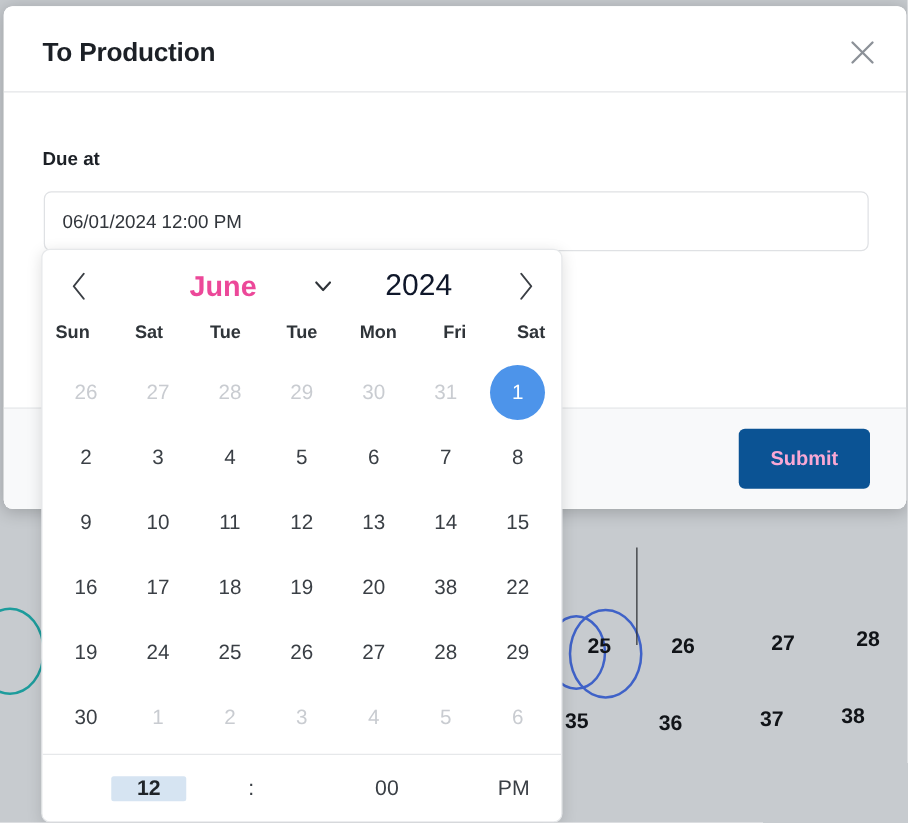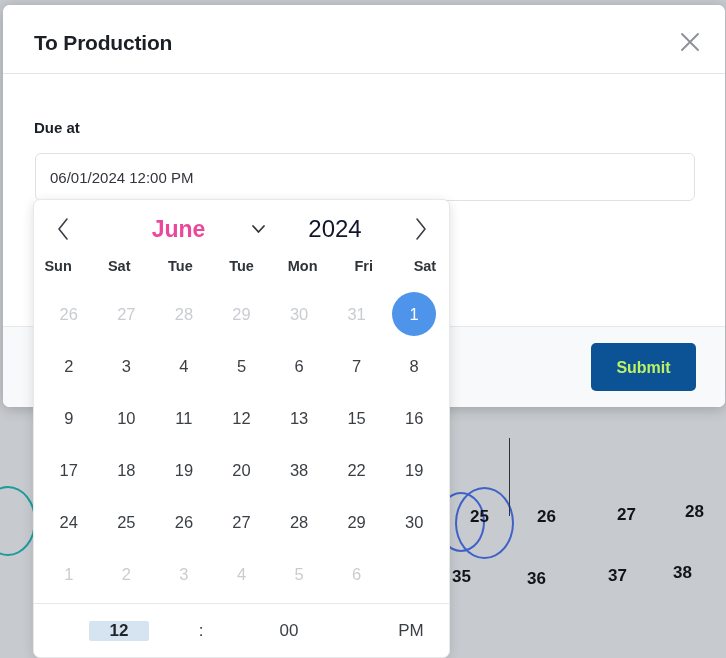--- a/index.html
+++ b/index.html
@@ -147,21 +147,21 @@
     box-sizing: border-box;
   }
   #submit-btn {
     position: absolute;
     right: 29px;
     top: 16px;
     height: 48px;
     min-width: 105px;
     padding: 16px 22px;
     background: #0b5394;
-    color: #bef264;
+    color: #f9a8d4;
     border: none;
     border-radius: 5px;
     font-family: "Liberation Sans", sans-serif;
     font-size: 16px;
     font-weight: bold;
     cursor: pointer;
   }
 
   
   #datepicker {
@@ -302,20 +302,21 @@
     color: #1f2429;
   }
   #tm-colon {
     width: 40px;
     margin-left: 32px;
     cursor: default;
   }
   #tm-minute {
     width: 60px;
     margin-left: 38px;
+    text-align: right;
   }
   #tm-meridiem {
     width: 60px;
     margin-left: 62px;
   }
 </style>
 </head>
 <body>
 
 <div id="bg-page">
@@ -449,20 +450,23 @@
       <div class="dp-day">
         <span class="pill">11</span>
       </div>
       <div class="dp-day">
         <span class="pill">12</span>
       </div>
       <div class="dp-day">
         <span class="pill">13</span>
       </div>
       <div class="dp-day">
+        <span class="pill">14</span>
+      </div>
+      <div class="dp-day">
         <span class="pill">15</span>
       </div>
       <div class="dp-day">
         <span class="pill">16</span>
       </div>
       <div class="dp-day">
         <span class="pill">17</span>
       </div>
       <div class="dp-day">
         <span class="pill">18</span>

